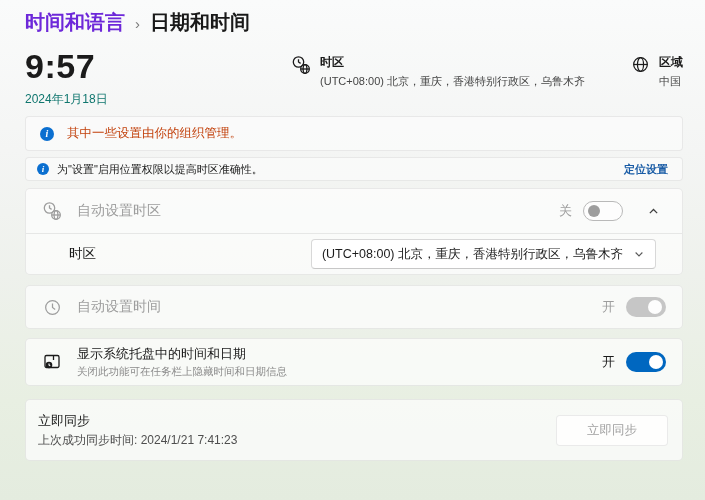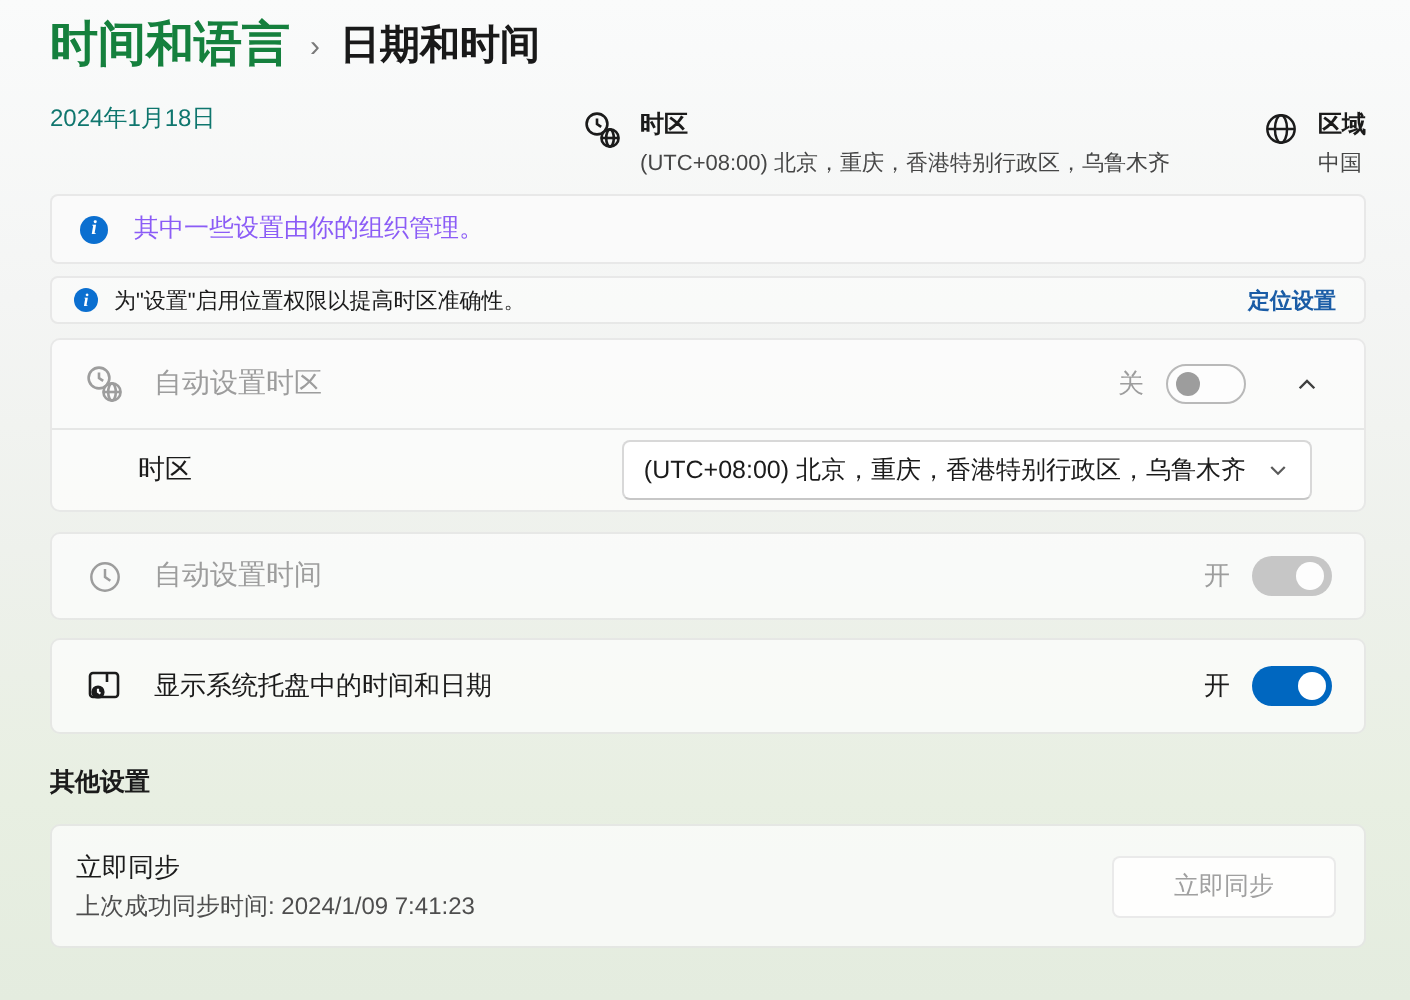--- a/index.html
+++ b/index.html
@@ -6,21 +6,21 @@
   html, body { width: 705px; height: 500px; overflow: hidden; }
   body {
     font-family: "Liberation Sans", "DejaVu Sans", sans-serif;
     color: #1b1b1b;
     background: linear-gradient(180deg, #fafbfb 0%, #f4f5f4 30%, #eef1ec 55%, #e8efe2 80%, #e4ecdf 100%);
   }
   .page { width: 705px; height: 500px; padding: 8px 22px 0 25px; position: relative; }
 
   
   .breadcrumb { display: flex; align-items: center; gap: 10px; height: 28px; }
-  .crumb-parent { font-size: 24px; font-weight: 600; color: #15803d; cursor: pointer; }
+  .crumb-parent { font-size: 20px; font-weight: 600; color: #6d28d9; cursor: pointer; }
   .crumb-sep { font-size: 15px; color: #7a7a7a; padding-top: 2px; }
   .crumb-title { font-size: 20px; font-weight: 600; color: #191919; font-family: Liberation Serif, serif; }
 
   
   .hero { display: flex; margin-top: 10px; align-items: flex-start; }
   .clock-block { min-width: 180px; }
   .big-time { font-size: 34px; font-weight: 600; line-height: 40px; letter-spacing: 0.5px; }
   .big-date { font-size: 12px; color: #0f766e; margin-top: 5px; }
   .hero-info { display: flex; margin-left: auto; gap: 46px; padding-top: 8px; }
   .info-block { display: flex; gap: 9px; align-items: flex-start; }
@@ -30,21 +30,21 @@
 
   
   .banner {
     background: rgba(251,251,251,0.75);
     border: 1px solid rgba(0,0,0,0.075);
     border-radius: 4px;
     display: flex; align-items: center;
   }
   .banner-lg { margin-top: 8px; height: 35px; padding: 0 14px; gap: 13px; }
   .banner-sm { margin-top: 6px; height: 24px; padding: 0 14px 0 11px; gap: 8px; }
-  .banner-lg .banner-text { font-size: 12.5px; color: #8b5cf6; }
+  .banner-lg .banner-text { font-size: 12.5px; color: #c2410c; }
   .banner-sm .banner-text { font-size: 11px; color: #1b1b1b; }
   .info-dot {
     display: inline-flex; align-items: center; justify-content: center;
     border-radius: 50%; background: #0b6fd0; color: #fff;
     font-weight: 700; font-family: "Liberation Serif", serif; font-style: italic;
     flex: 0 0 auto;
   }
   .dot-lg { width: 14px; height: 14px; font-size: 10px; }
   .dot-sm { width: 12px; height: 12px; font-size: 9px; }
   .banner-link { margin-left: auto; font-size: 11px; font-weight: 700; color: #1a5ca6; cursor: pointer; }
@@ -124,20 +124,21 @@
 <div class="page">
 
   <div class="breadcrumb">
     <span class="crumb-parent">时间和语言</span>
     <span class="crumb-sep">›</span>
     <span class="crumb-title">日期和时间</span>
   </div>
 
   <div class="hero">
     <div class="clock-block">
+      <div class="big-time">9:57</div>
       <div class="big-date">2024年1月18日</div>
     </div>
     <div class="hero-info">
       <div class="info-block">
         <svg width="20" height="20" viewBox="0 0 20 20" fill="none" stroke="currentColor" stroke-width="1.3">
           <circle cx="7.5" cy="7" r="5.2"></circle>
           <path d="M7.5 4.2 V7 L9.6 8.4"></path>
           <circle cx="14" cy="14" r="4.3" fill="#f4f5f4"></circle>
           <ellipse cx="14" cy="14" rx="1.9" ry="4.3"></ellipse>
           <path d="M9.8 14 H18.2"></path>
@@ -231,33 +232,33 @@
       <span class="row-icon">
         <svg width="20" height="20" viewBox="0 0 20 20" fill="none" stroke="currentColor" stroke-width="1.3">
           <path d="M4.5 3.5 h11 a1.5 1.5 0 0 1 1.5 1.5 v9 a1.5 1.5 0 0 1 -1.5 1.5 h-11 a1.5 1.5 0 0 1 -1.5 -1.5 v-9 a1.5 1.5 0 0 1 1.5 -1.5 Z"></path>
           <path d="M11.5 3.5 V8"></path>
           <circle cx="7" cy="13" r="3.3" fill="currentColor" stroke="none"></circle>
           <path d="M7 11.4 V13 L8.2 13.8" stroke="#fbfbfb" stroke-width="1.1"></path>
         </svg>
       </span>
       <span class="row-textcol">
         <span class="row-title">显示系统托盘中的时间和日期</span>
+        <span class="row-desc">关闭此功能可在任务栏上隐藏时间和日期信息</span>
       </span>
       <span class="row-right">
         <span class="state-label">开</span>
         <span class="toggle toggle-on">
             <span class="knob"></span>
           </span>
       </span>
     </div>
   </div>
 
-  <div class="section-title">其他设置</div>
 
   <div class="card sync-card">
     <div class="sync-col">
       <span class="sync-title">立即同步</span>
-      <span class="sync-line">上次成功同步时间: 2024/1/09 7:41:23</span>
+      <span class="sync-line">上次成功同步时间: 2024/1/21 7:41:23</span>
     </div>
     <button class="sync-btn">立即同步</button>
   </div>
 
 </div>
 
 </body></html>

